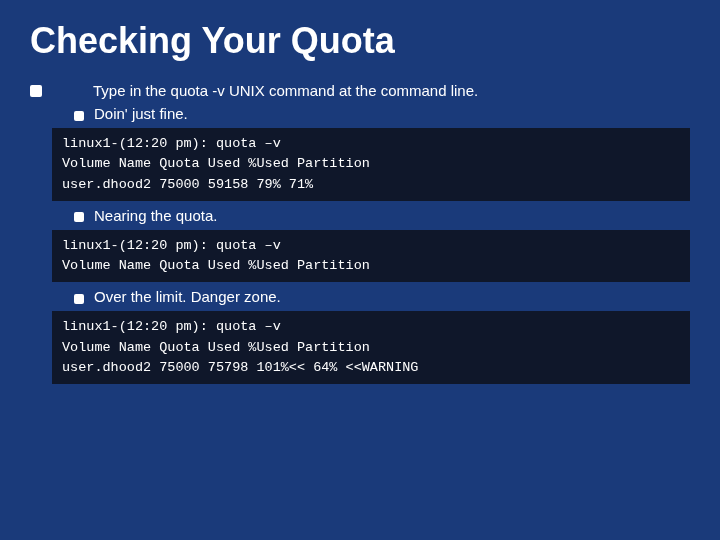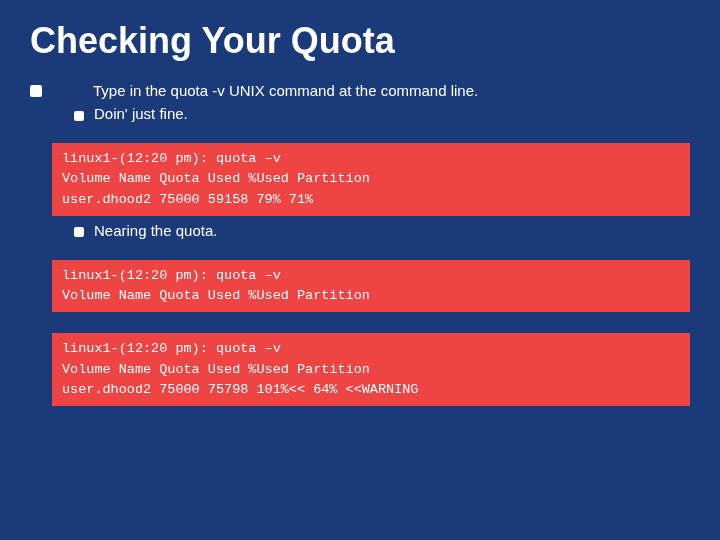--- a/index.html
+++ b/index.html
@@ -52,27 +52,27 @@
       flex-shrink: 0;
     }
 
     .bullet-dot.small {
       width: 10px;
       height: 10px;
       margin-top: 4px;
     }
 
     .code-block {
-      background: #ef4444;
+      background: #0f172a;
       border: none;
       padding: 6px 10px;
       font-family: 'Courier New', monospace;
       font-size: 13.5px;
       color: white;
-      margin: 21px 0 6px 0;
+      margin: 6px 0 6px 0;
       display: block;
       line-height: 1.5;
     }
 
     .code-block .code-line {
       display: block;
     }
 
     .indent-section {
       margin-left: 22px;
@@ -112,20 +112,24 @@
 
     <div class="note-item">
       <span class="bullet-dot small"></span>
       <span>Nearing the quota.</span>
     </div>
     <div class="code-block">
       <span class="code-line">linux1-(12:20 pm): quota –v</span>
       <span class="code-line">Volume Name    Quota    Used    %Used    Partition</span>
     </div>
 
+    <div class="note-item">
+      <span class="bullet-dot small"></span>
+      <span>Over the limit.  Danger zone.</span>
+    </div>
     <div class="code-block">
       <span class="code-line">linux1-(12:20 pm): quota –v</span>
       <span class="code-line">Volume Name    Quota    Used    %Used    Partition</span>
       <span class="code-line">user.dhood2    75000    75798   101%&lt;&lt;   64%       &lt;&lt;WARNING</span>
     </div>
 
   </div>
 </div>
 
 </body></html>

